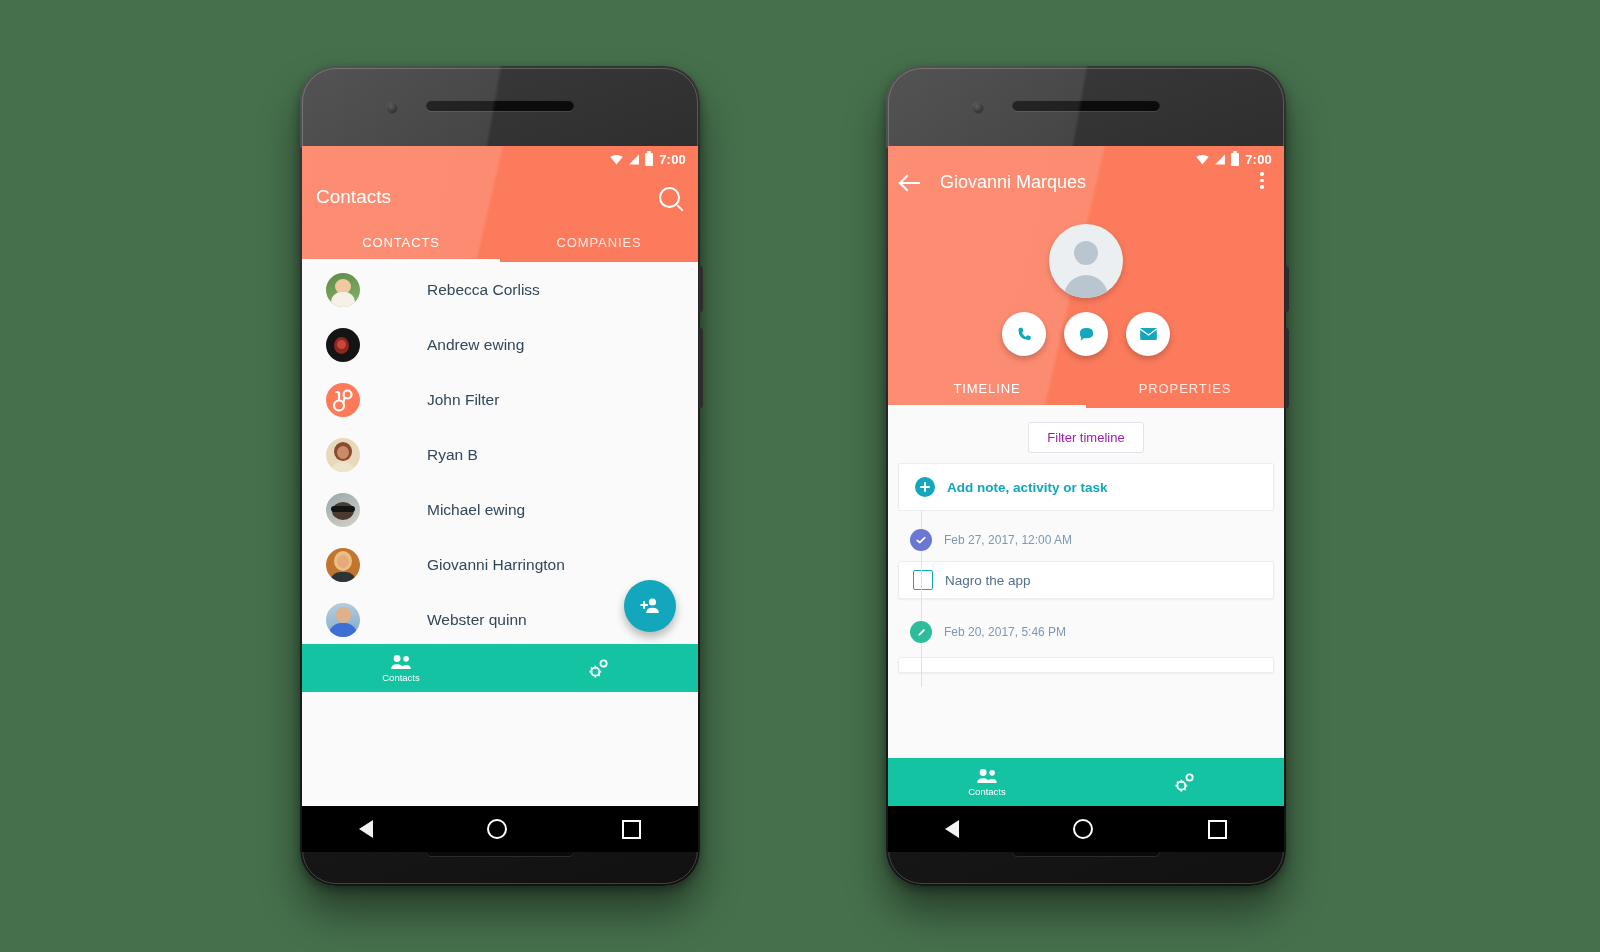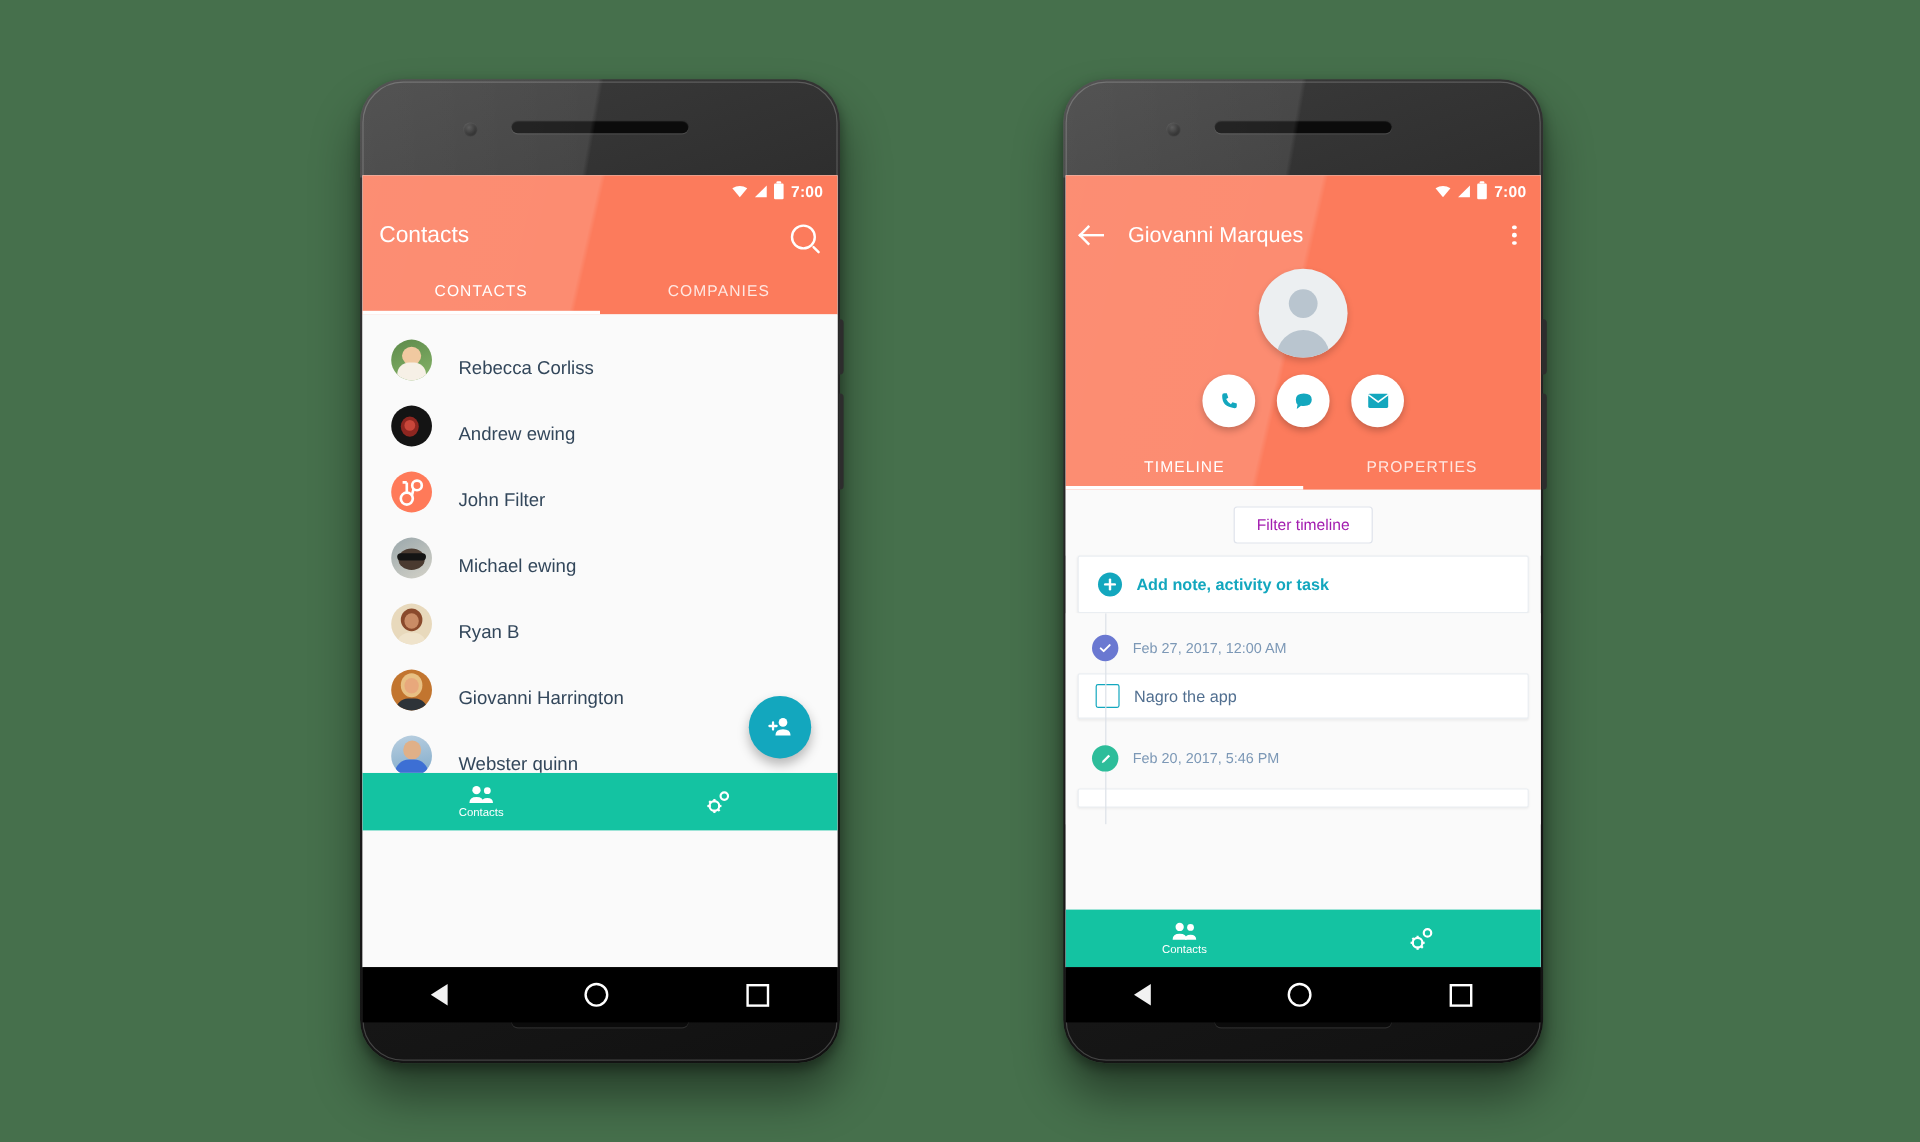--- a/index.html
+++ b/index.html
@@ -98,21 +98,21 @@
   .search-glyph{ width:17px; height:17px; border:2.2px solid #fff; border-radius:50%; position:relative;}
   .search-glyph::after{ content:""; position:absolute; right:-6px; bottom:-4px; width:8px; height:2.2px; background:#fff; transform:rotate(45deg); border-radius:2px;}
 
   .tabs{ display:flex; height:40px; align-items:center; position:relative; }
   .tab{ flex:1; text-align:center; color:#fff; font-size:13px; letter-spacing:0.9px; font-weight:500; cursor:pointer;}
   .tab.inactive{ color:rgba(255,255,255,0.82); }
   .tab-ind{ position:absolute; bottom:0; left:0; width:50%; height:3px; background:#fff; }
 
   
   .contact-list{ background:#fafafa; height:382px; overflow:hidden; position:relative;}
-  .contact-row{ display:flex; align-items:flex-end; height:55px; padding-left:24px; }
+  .contact-row{ display:flex; align-items:center; height:55px; padding-left:24px;gap:45px; }
   .avatar{
     width:34px; height:34px; border-radius:50%; flex:0 0 34px;
     background:#ddd; overflow:hidden; position:relative;
   }
   .avatar .f1,.avatar .f2,.avatar .f3{position:absolute;}
   .cname{ margin-left:22px; font-size:15.5px; color:#33475b; }
 
   .fab{
     position:absolute; right:22px; bottom:12px;
     width:52px; height:52px; border-radius:50%;
@@ -132,21 +132,21 @@
   .navbar{
     position:absolute; left:2px; right:2px; top:740px; height:46px;
     background:#000; display:flex; align-items:center; justify-content:space-around;
   }
   .nav-back{ width:0;height:0;border-top:9px solid transparent;border-bottom:9px solid transparent;border-right:14px solid #fff; opacity:.95;}
   .nav-home{ width:16px;height:16px;border:2px solid #fff;border-radius:50%;}
   .nav-recent{ width:15px;height:15px;border:2px solid #fff;}
 
   
   .detail-header{ padding-bottom:0; }
-  .dh-titlerow{ height:48px; display:flex; align-items:center; padding:0 12px;}
+  .dh-titlerow{ height:48px; display:flex; align-items:flex-start; padding:0 12px;}
   .back-arrow{ width:22px; height:22px; position:relative; flex:0 0 22px; cursor:pointer;}
   .back-arrow::before{content:"";position:absolute;top:10px;left:1px;width:19px;height:2px;background:#fff;}
   .back-arrow::after{content:"";position:absolute;top:5px;left:1px;width:10px;height:10px;border-left:2px solid #fff;border-bottom:2px solid #fff;transform:rotate(45deg);}
   .dh-title{ flex:1; color:#fff; font-size:18px; margin-left:18px;}
   .kebab{ display:flex; flex-direction:column; gap:3px; width:20px; align-items:center; cursor:pointer;}
   .kebab i{ width:3.5px; height:3.5px; border-radius:50%; background:#fff; display:block;}
 
   .big-avatar-wrap{ display:flex; justify-content:center; padding-top:4px;}
   .big-avatar{
     width:74px;height:74px;border-radius:50%;background:#eceff1;
@@ -262,34 +262,34 @@
               <circle cx="21.5" cy="11.5" r="4" fill="none" stroke="#fff" stroke-width="2.2"></circle>
               <circle cx="13" cy="22.5" r="5" fill="none" stroke="#fff" stroke-width="2.2"></circle>
               <path d="M13 17.5 L13 9 M13 9 L9.5 9" stroke="#fff" stroke-width="2.2" fill="none"></path>
               <path d="M17.2 20 L18.6 14.6" stroke="#fff" stroke-width="2.2"></path>
             </svg>
           </div>
           <div class="cname">John Filter</div>
         </div>
 
         <div class="contact-row">
-          <div class="avatar" style="background:linear-gradient(150deg,#9aa7ab,#d4d2c8);">
-            <div class="f1" style="left:6px;top:9px;width:22px;height:18px;border-radius:50%;background:#4a3a30;"></div>
-            <div class="f2" style="left:5px;top:13px;width:24px;height:6px;border-radius:3px;background:#141414;"></div>
-          </div>
-          <div class="cname">Michael ewing</div>
-        </div>
-
-        <div class="contact-row">
           <div class="avatar" style="background:#e8d9bc;">
             <div class="f1" style="left:8px;top:4px;width:18px;height:19px;border-radius:50%;background:#8a4a2c;"></div>
             <div class="f2" style="left:11px;top:8px;width:12px;height:13px;border-radius:50%;background:#c98c66;"></div>
             <div class="f3" style="left:4px;top:24px;width:26px;height:14px;border-radius:12px 12px 0 0;background:#efe3cb;"></div>
           </div>
           <div class="cname">Ryan B</div>
+        </div>
+
+        <div class="contact-row">
+          <div class="avatar" style="background:linear-gradient(150deg,#9aa7ab,#d4d2c8);">
+            <div class="f1" style="left:6px;top:9px;width:22px;height:18px;border-radius:50%;background:#4a3a30;"></div>
+            <div class="f2" style="left:5px;top:13px;width:24px;height:6px;border-radius:3px;background:#141414;"></div>
+          </div>
+          <div class="cname">Michael ewing</div>
         </div>
 
         <div class="contact-row">
           <div class="avatar" style="background:#c2752f;">
             <div class="f1" style="left:8px;top:3px;width:18px;height:20px;border-radius:50%;background:#e8c083;"></div>
             <div class="f2" style="left:11px;top:7px;width:12px;height:13px;border-radius:50%;background:#e8a87c;"></div>
             <div class="f3" style="left:4px;top:24px;width:26px;height:14px;border-radius:10px 10px 0 0;background:#2e3338;"></div>
           </div>
           <div class="cname">Giovanni Harrington</div>
         </div>

